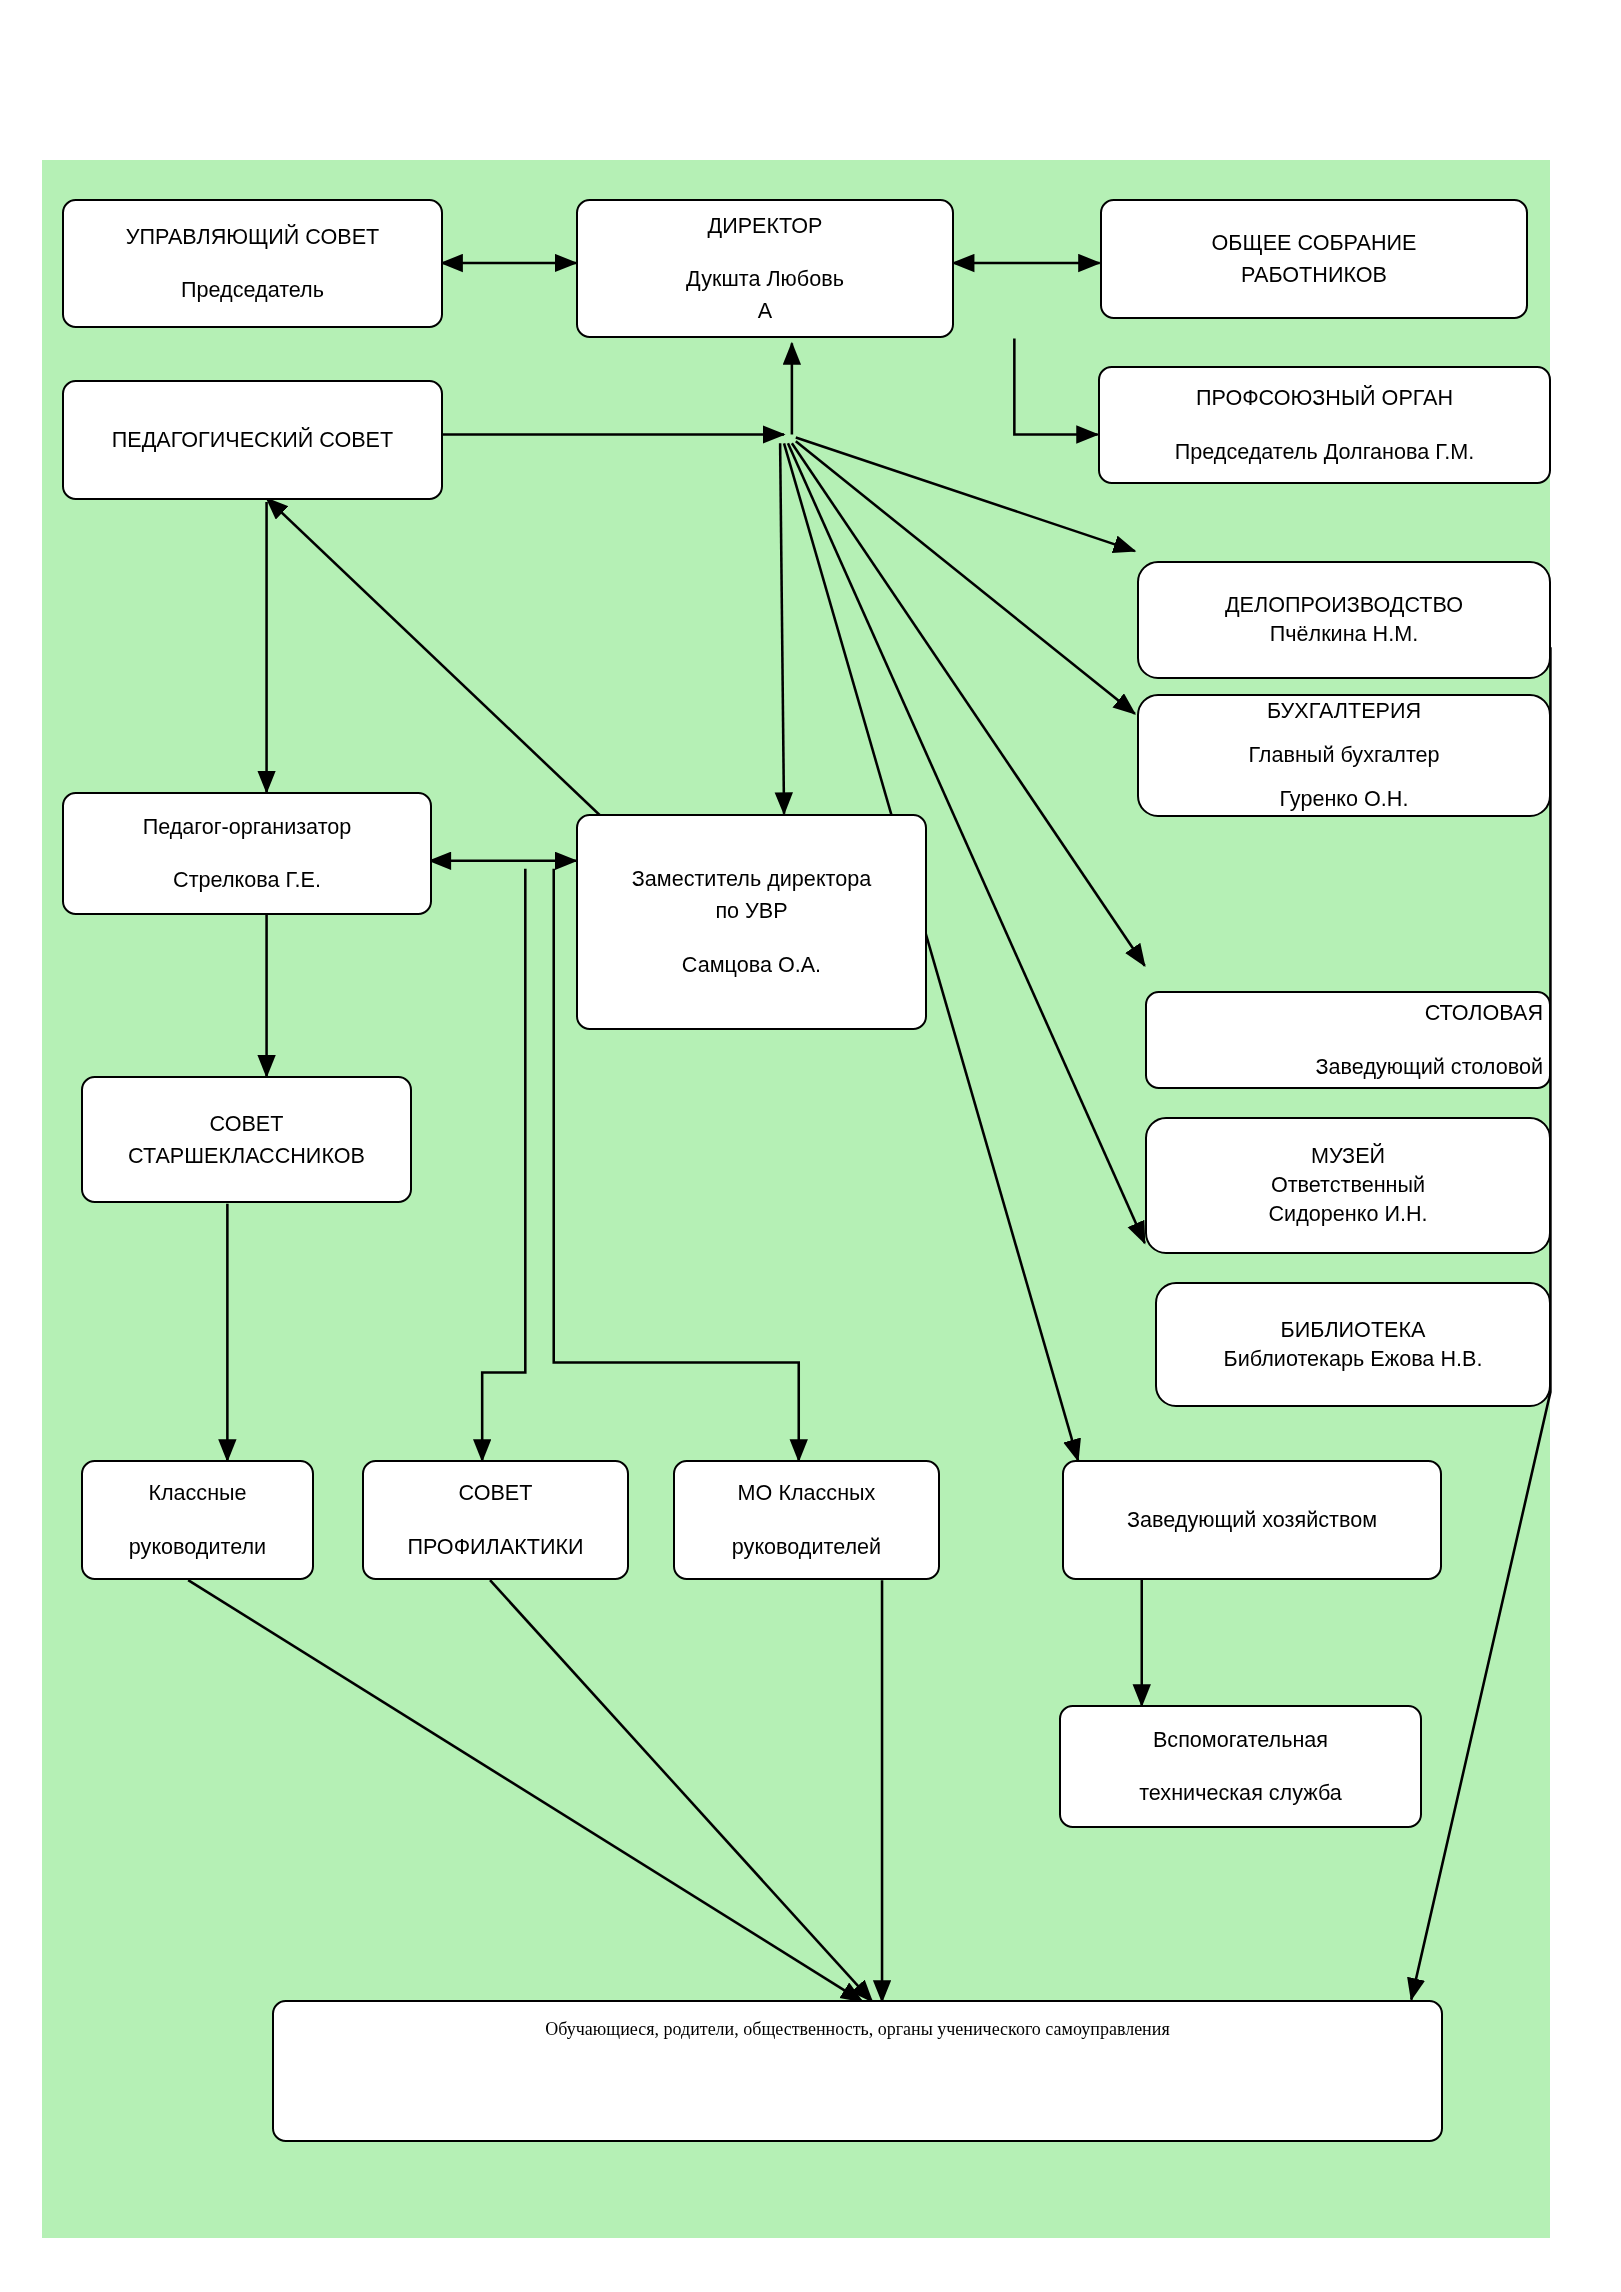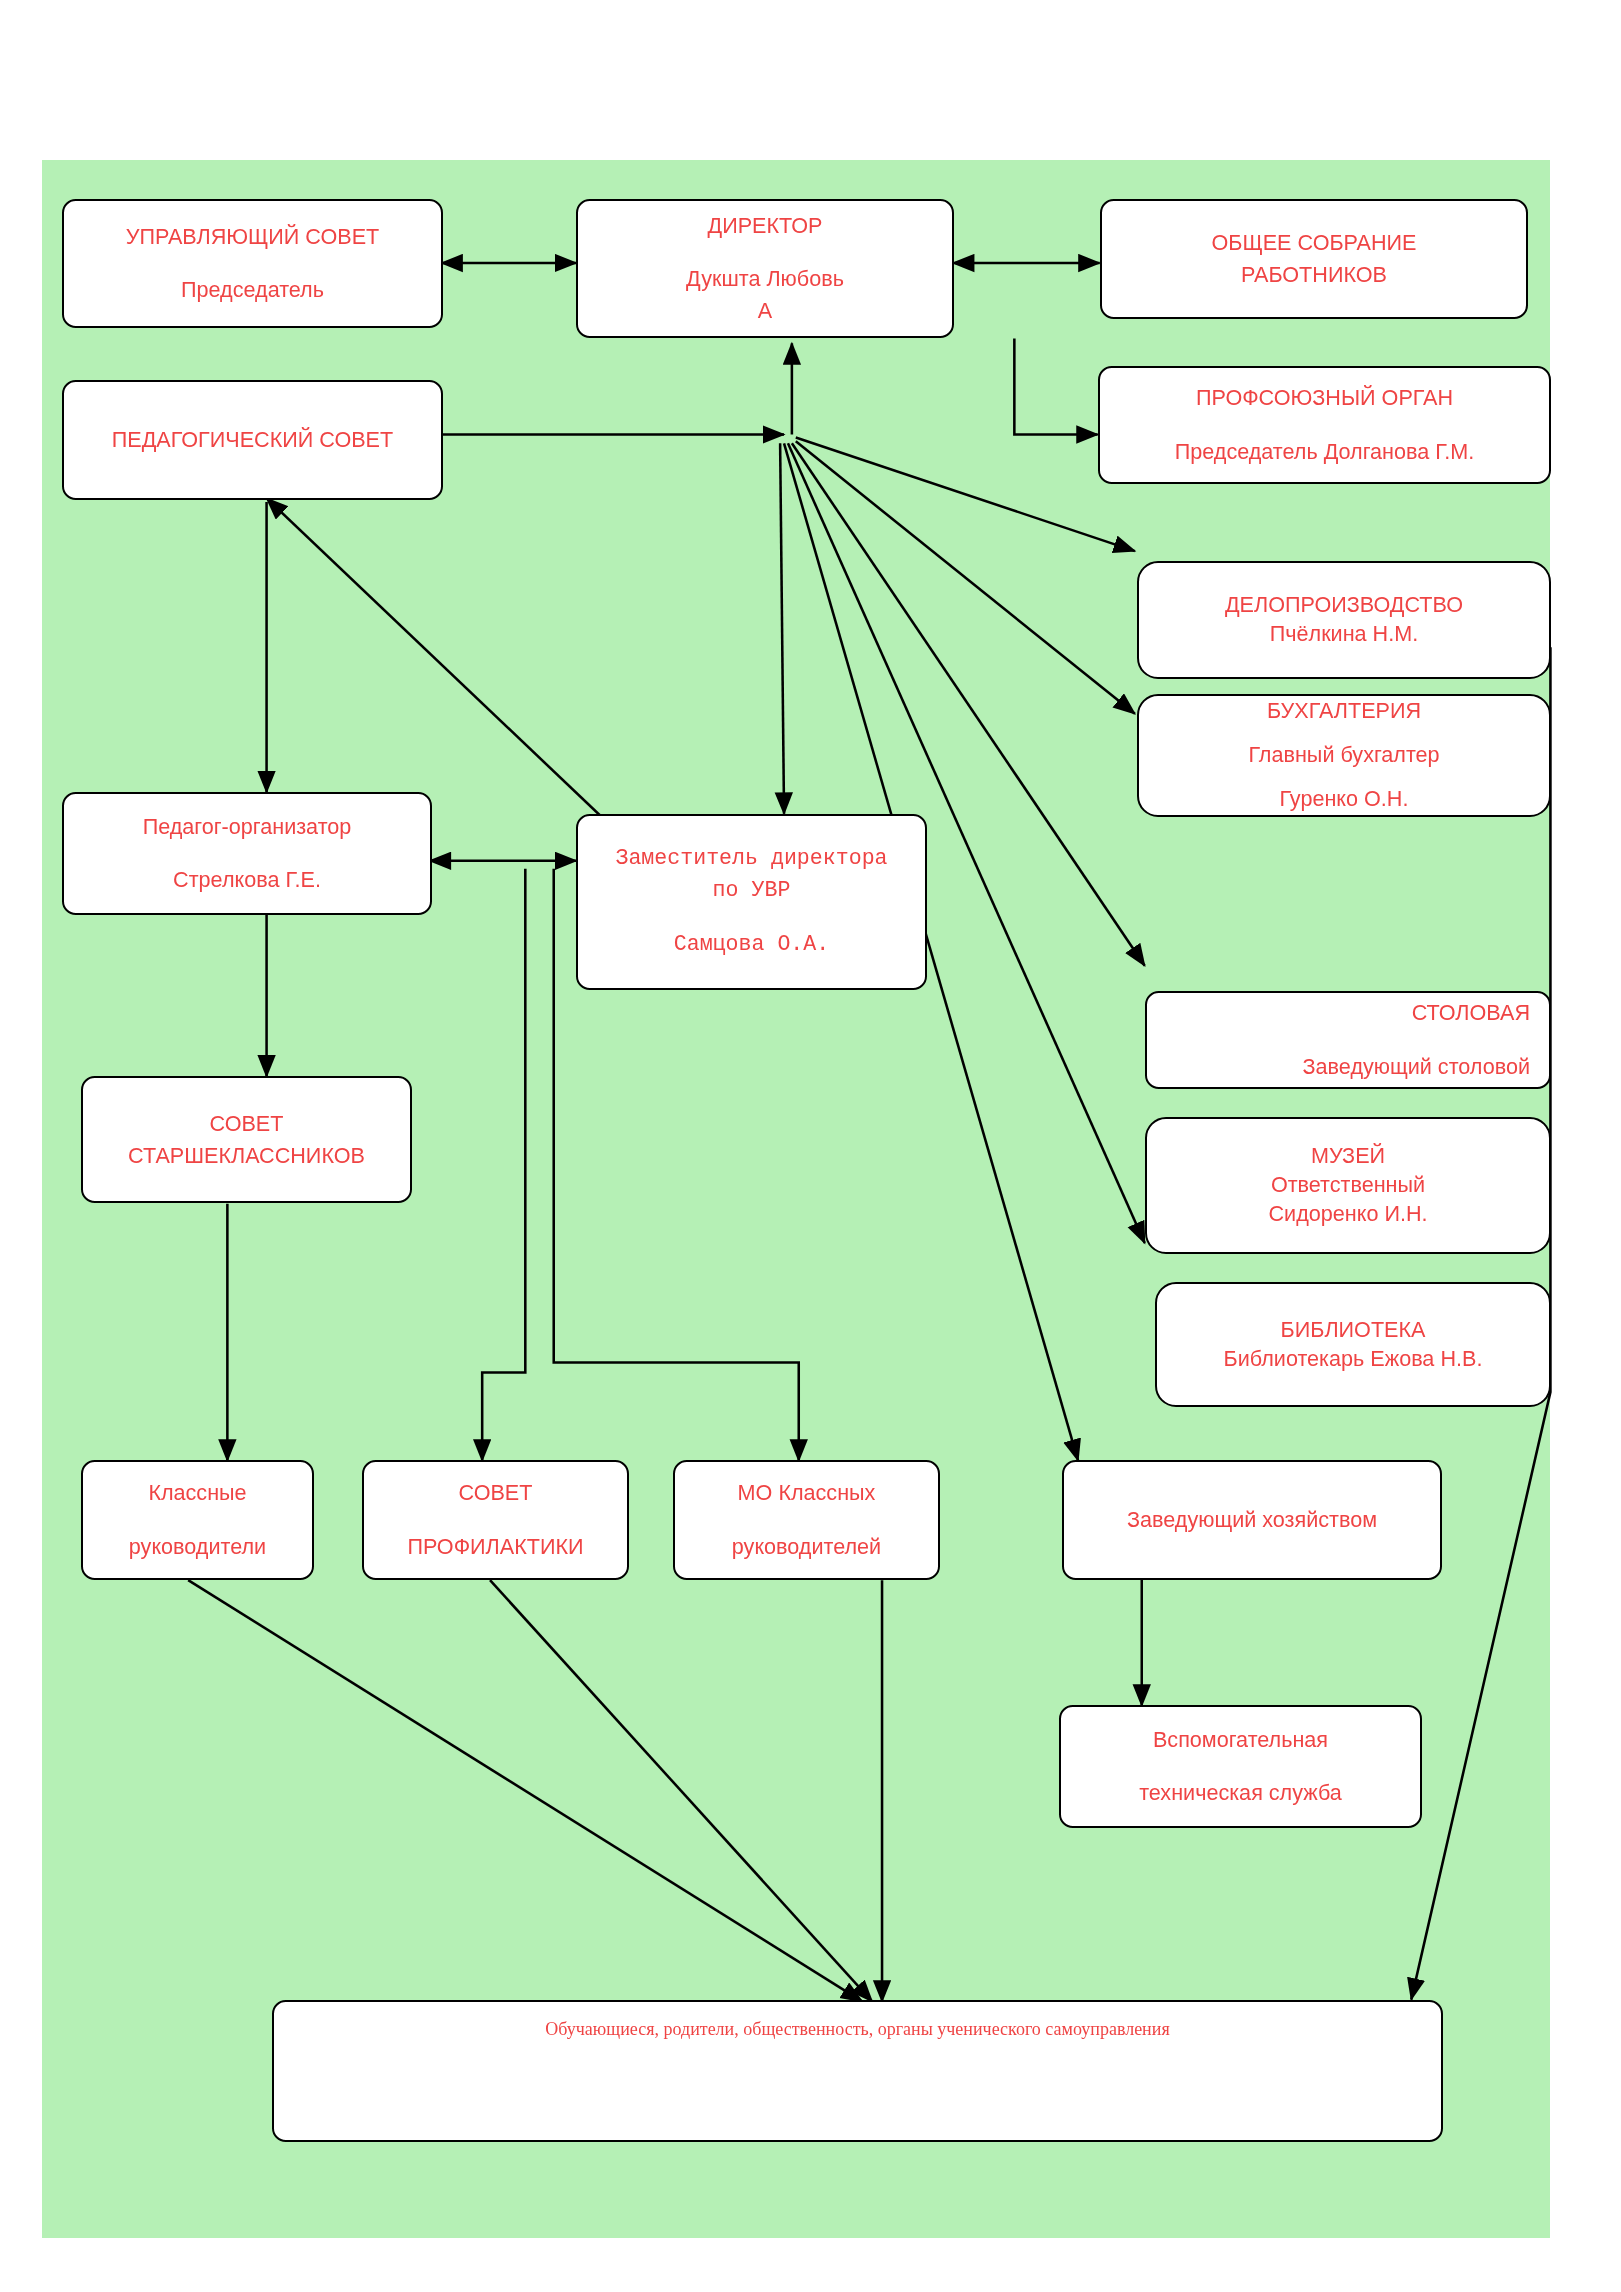--- a/index.html
+++ b/index.html
@@ -49,25 +49,25 @@
     position: absolute;
     background: #ffffff;
     border: 2.5px solid #000000;
     border-radius: 13.7px;
     box-sizing: border-box;
     display: flex;
     flex-direction: column;
     align-items: center;
     justify-content: center;
     text-align: center;
-    color: #ef4444;
+    color: #000000;
     font-size: 21.6px;
     line-height: 1.48;
     overflow: hidden;
-    padding: 2px 19px;
+    padding: 2px 6px;
   }
   .node .ln { display: block; width: 100%; }
   .spaced .ln.gap { margin-top: 21.6px; }
   .tight { line-height: 1.34; border-radius: 21px; }
   .serif-node {
     font-family: "Liberation Serif", serif;
     font-size: 18px;
     justify-content: flex-start;
     padding-top: 13.7px;
   }
@@ -167,21 +167,21 @@
     <span class="ln">БУХГАЛТЕРИЯ</span>
     <span class="ln">Главный бухгалтер</span>
     <span class="ln">Гуренко О.Н.</span>
   </div>
 
   <div class="node spaced" style="left:62px; top:792px; width:370px; height:123px;">
     <span class="ln">Педагог-организатор</span>
     <span class="ln gap">Стрелкова Г.Е.</span>
   </div>
 
-  <div class="node spaced" style="left:576px; top:814px; width:351px; height:176px;font-family:Liberation Mono, monospace;">
+  <div class="node spaced" style="left:576px; top:814px; width:351px; height:216px;">
     <span class="ln">Заместитель директора</span>
     <span class="ln">по УВР</span>
     <span class="ln gap">Самцова О.А.</span>
   </div>
 
   <div class="node spaced" style="left:1145px; top:991px; width:406px; height:98px;text-align:right;">
     <span class="ln">СТОЛОВАЯ</span>
     <span class="ln gap">Заведующий столовой</span>
   </div>
 

